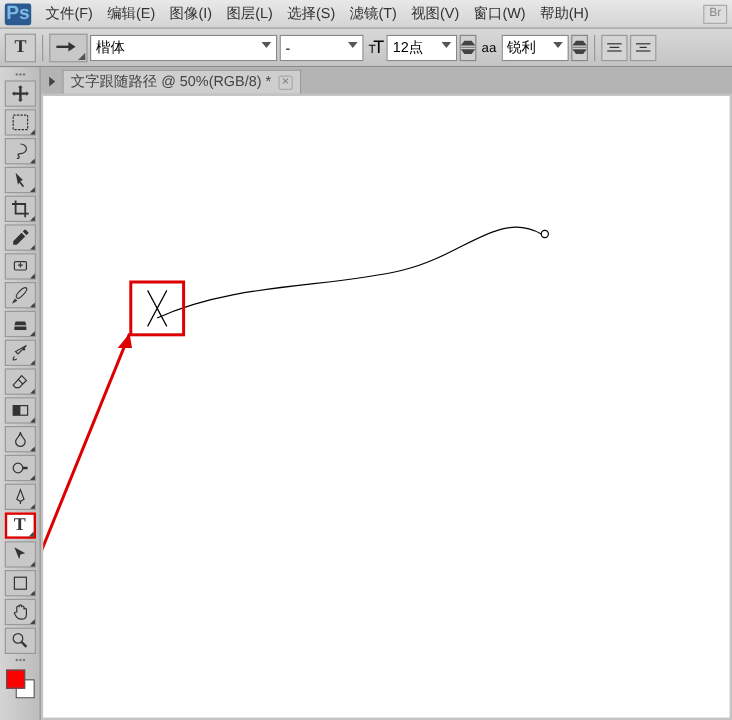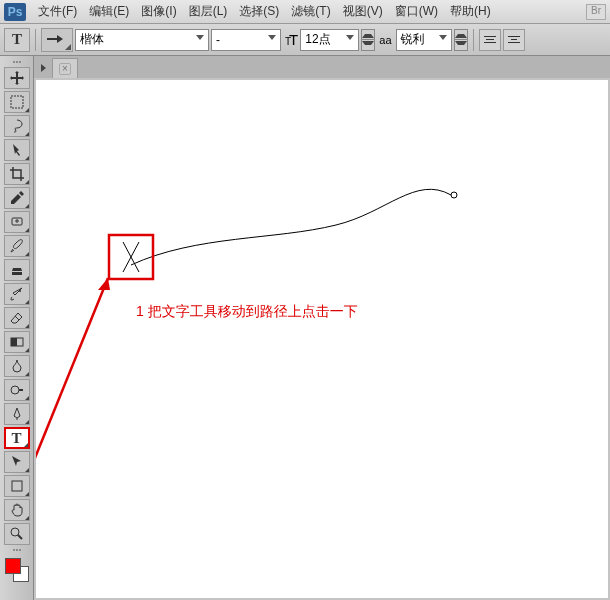--- a/index.html
+++ b/index.html
@@ -1,33 +1,33 @@
 <!DOCTYPE html>
 <html><head>
 <meta charset="utf-8">
 <style>
 *{margin:0;padding:0;box-sizing:border-box;font-family:"Microsoft YaHei",sans-serif;font-size:12px}
 body{background:#c8c8c8;width:610px;height:600px;overflow:hidden}
 .menubar{height:24px;background:linear-gradient(#e8e8e8,#d4d4d4);border-bottom:1px solid #999;display:flex;align-items:center;padding:0 4px}
-.ps-logo{width:22px;height:18px;background:#2a5a8f;color:#7fb9e6;font-weight:bold;text-align:center;line-height:18px;border-radius:2px;margin-right:6px;font-size:12px}
+.ps-logo{width:22px;height:18px;background:#2a5a8f;color:#7fb9e6;font-weight:bold;text-align:center;line-height:18px;border-radius:2px;margin-right:6px;font-size:16px}
 .menu-item{padding:0 6px;color:#333;cursor:default}
 .menu-sep{flex:1}
 .br-box{width:20px;height:16px;background:#ddd;border:1px solid #aaa;text-align:center;font-size:10px;color:#888;margin-left:6px}
 .optbar{height:32px;background:linear-gradient(#d8d8d8,#c4c4c4);border-bottom:1px solid #888;display:flex;align-items:center;padding:0 4px;gap:2px}
 .opt-icon{width:26px;height:24px;background:#d0d0d0;border:1px solid #999;display:flex;align-items:center;justify-content:center;color:#333}
 .opt-T{font-family:Georgia,serif;font-size:15px;font-weight:bold}
 .vsep{width:1px;height:22px;background:#999;margin:0 3px}
 .opt-toggle{width:32px;height:24px;background:#c8c8c8;border:1px solid #999;display:flex;align-items:center;justify-content:center;position:relative}
 .opt-arrow{width:20px;height:10px;position:relative}
 .opt-arrow::before{content:"";position:absolute;left:0;top:3px;width:14px;height:2px;background:#333}
 .opt-arrow::after{content:"";position:absolute;left:10px;top:0;border:4px solid transparent;border-left:6px solid #333}
 .opt-toggle .corner{position:absolute;right:1px;bottom:1px;border:3px solid transparent;border-right:3px solid #555;border-bottom:3px solid #555}
 .dropdown{height:22px;background:#fff;border:1px solid #888;display:flex;align-items:center;padding:0 4px;position:relative}
 .dropdown .dd-arrow{margin-left:auto;width:0;height:0;border:4px solid transparent;border-top:5px solid #555}
-.font-family{width:134px}
+.font-family{width:156px}
 .font-style{width:70px}
 .tT{font-family:Georgia,serif;letter-spacing:-2px;margin:0 2px}
 .tT .sm{font-size:10px}
 .tT .lg{font-size:15px}
 .size-in{width:59px}
 .spin{width:14px;height:22px;background:#d0d0d0;border:1px solid #888;display:flex;flex-direction:column}
 .spin div{flex:1;display:flex;align-items:center;justify-content:center}
 .spin .up{border-bottom:1px solid #888}
 .spin .tri-up{border:3px solid transparent;border-bottom:4px solid #444}
 .spin .tri-dn{border:3px solid transparent;border-top:4px solid #444}
@@ -266,31 +266,31 @@
         <div class="fg"></div>
       </div>
   </div>
 
   <div class="docarea">
     <div class="tabbar">
       <div class="collapse">
           <div class="tri"></div>
         </div>
       <div class="doctab">
+        <span>文字跟随路径 @ 50%(RGB/8) *</span>
         <span class="x">×</span>
       </div>
     </div>
     <div class="canvas">
       <svg width="100%" height="100%" style="position:absolute;left:0;top:0">
 
         <path d="M95 185 C160 155, 240 160, 300 145 C350 133, 380 95, 415 115" fill="none" stroke="#000" stroke-width="1"></path>
         <circle cx="418" cy="115" r="3" fill="#fff" stroke="#000"></circle>
 
         <rect x="73" y="155" width="44" height="44" fill="none" stroke="#d00" stroke-width="2.5"></rect>
         <path d="M87 162 L103 192 M103 162 L87 192" stroke="#000" stroke-width="1"></path>
 
         <line x1="-10" y1="400" x2="72" y2="198" stroke="#d00" stroke-width="2.5"></line>
         <polygon points="72,198 62,210 74,210" fill="#d00"></polygon>
       </svg>
-      <div class="annotation" style="left:100px;top:223px">1 把文字工具移动到路径上点击一下</div>
     </div>
   </div>
 </div>
 
 </body></html>

